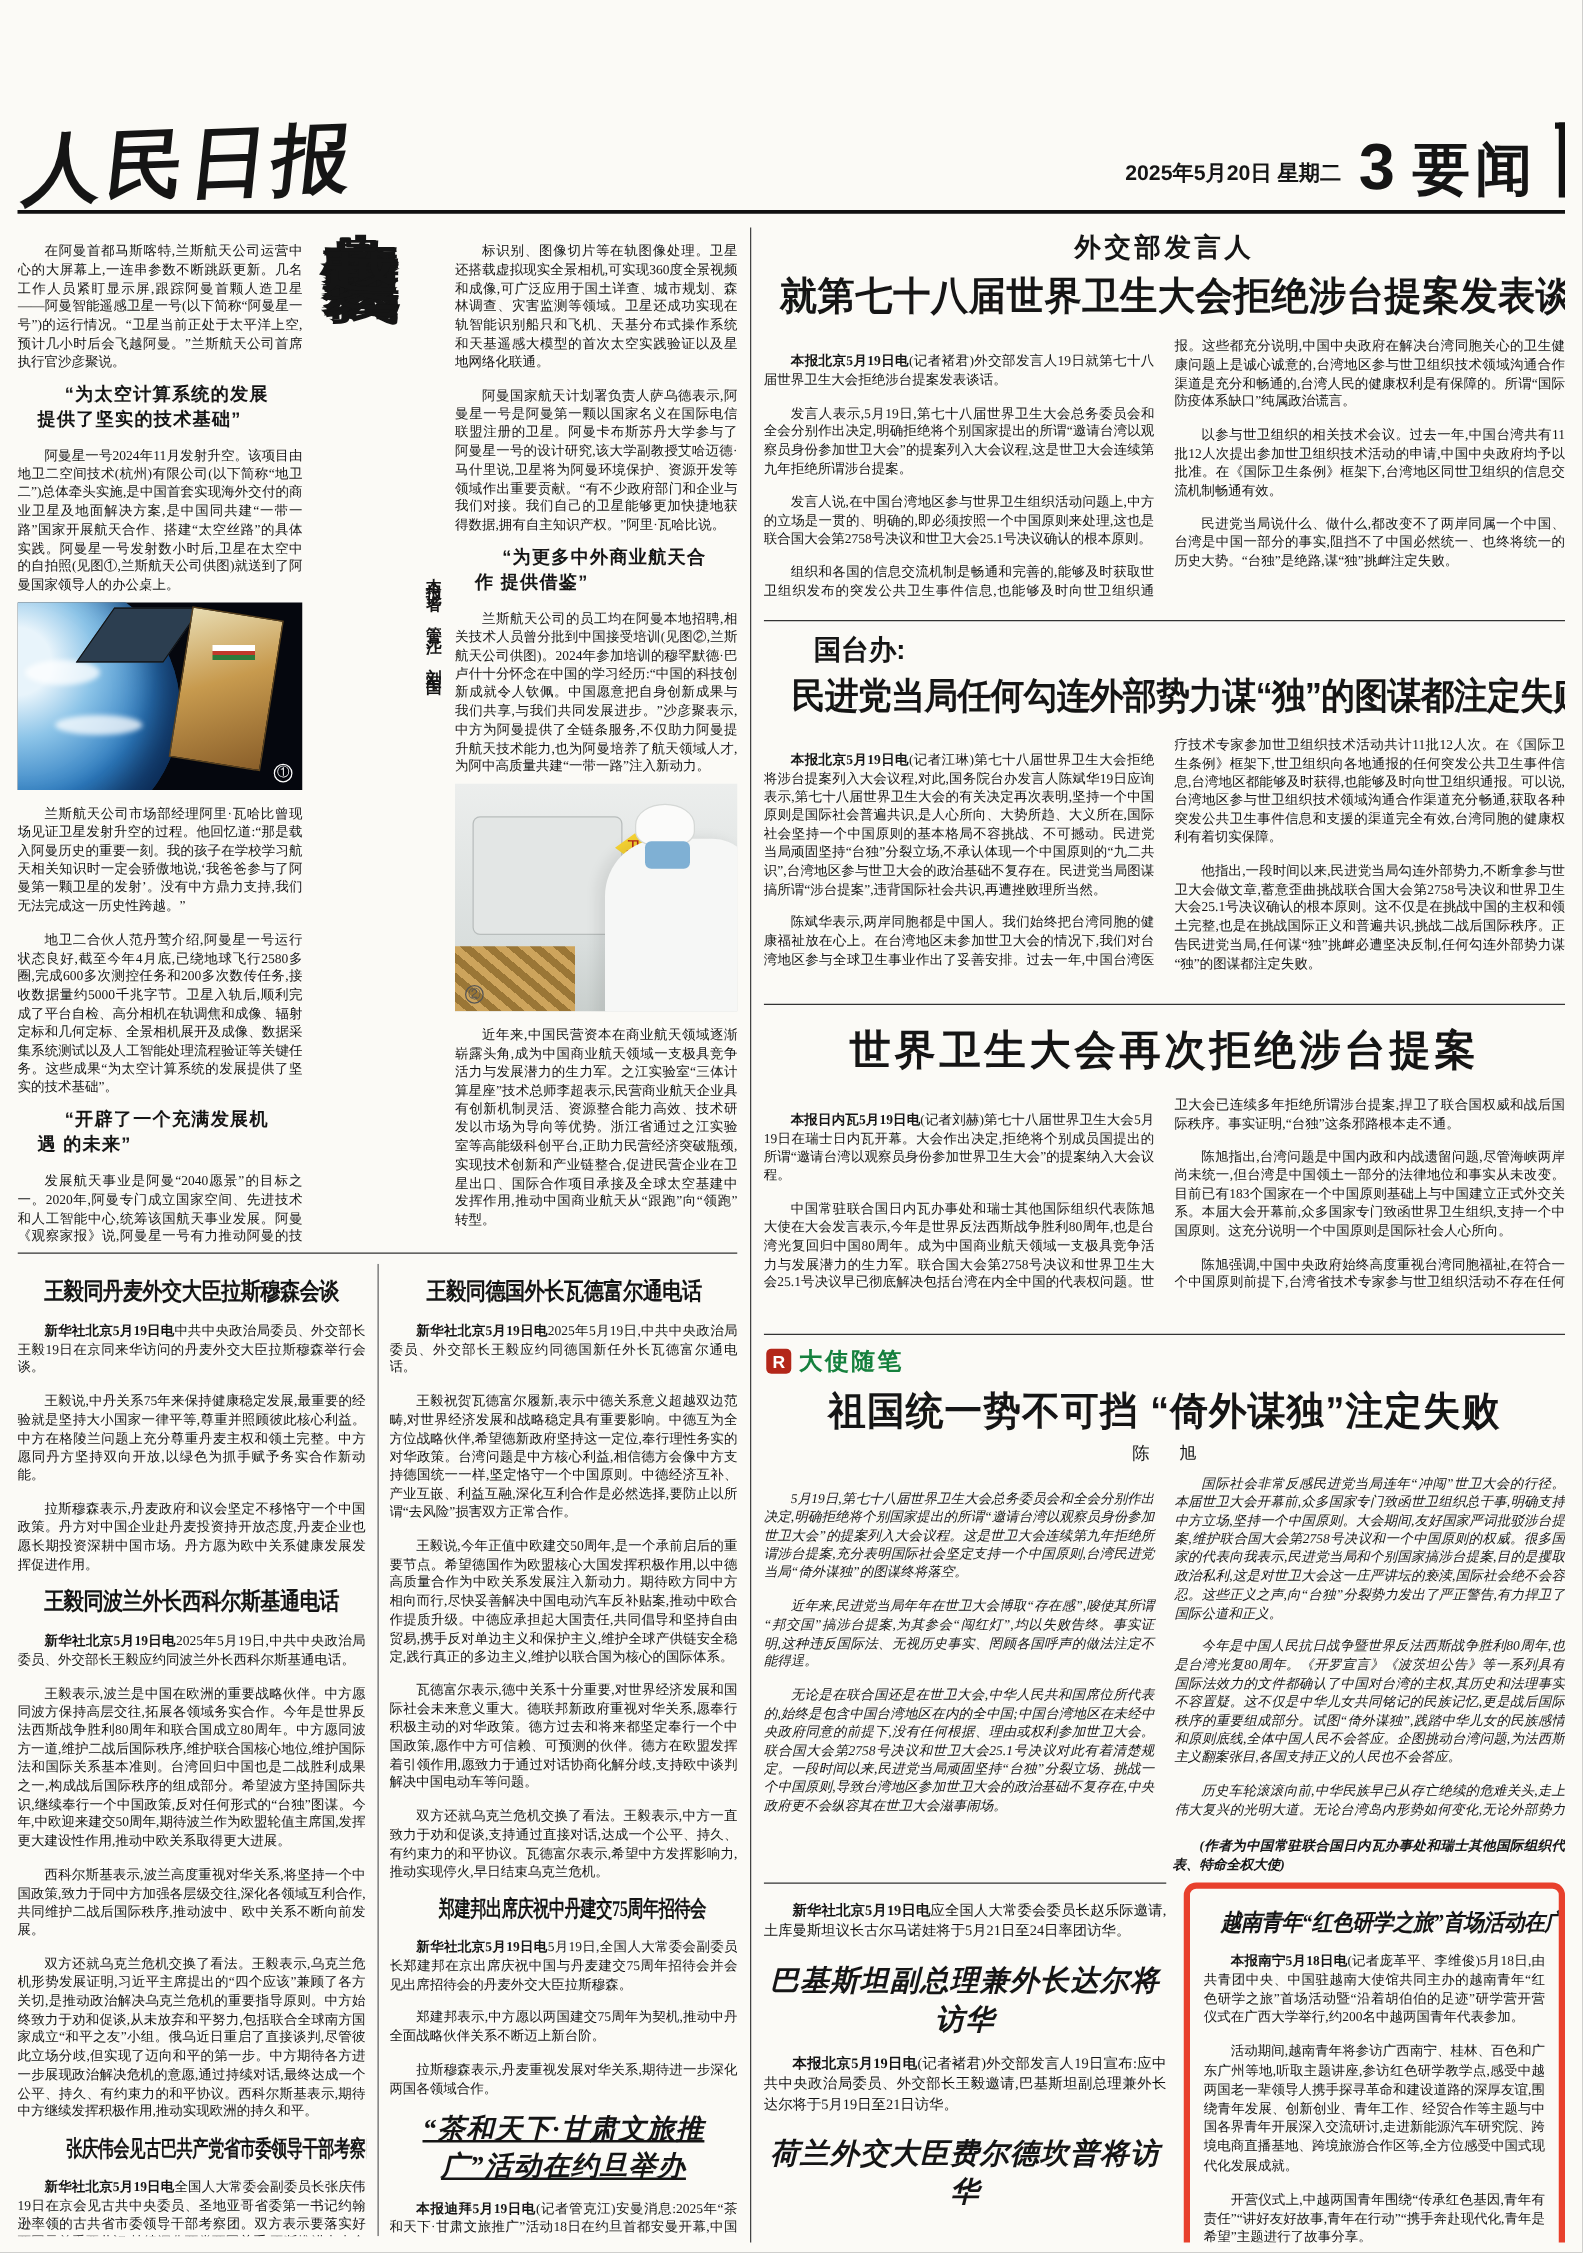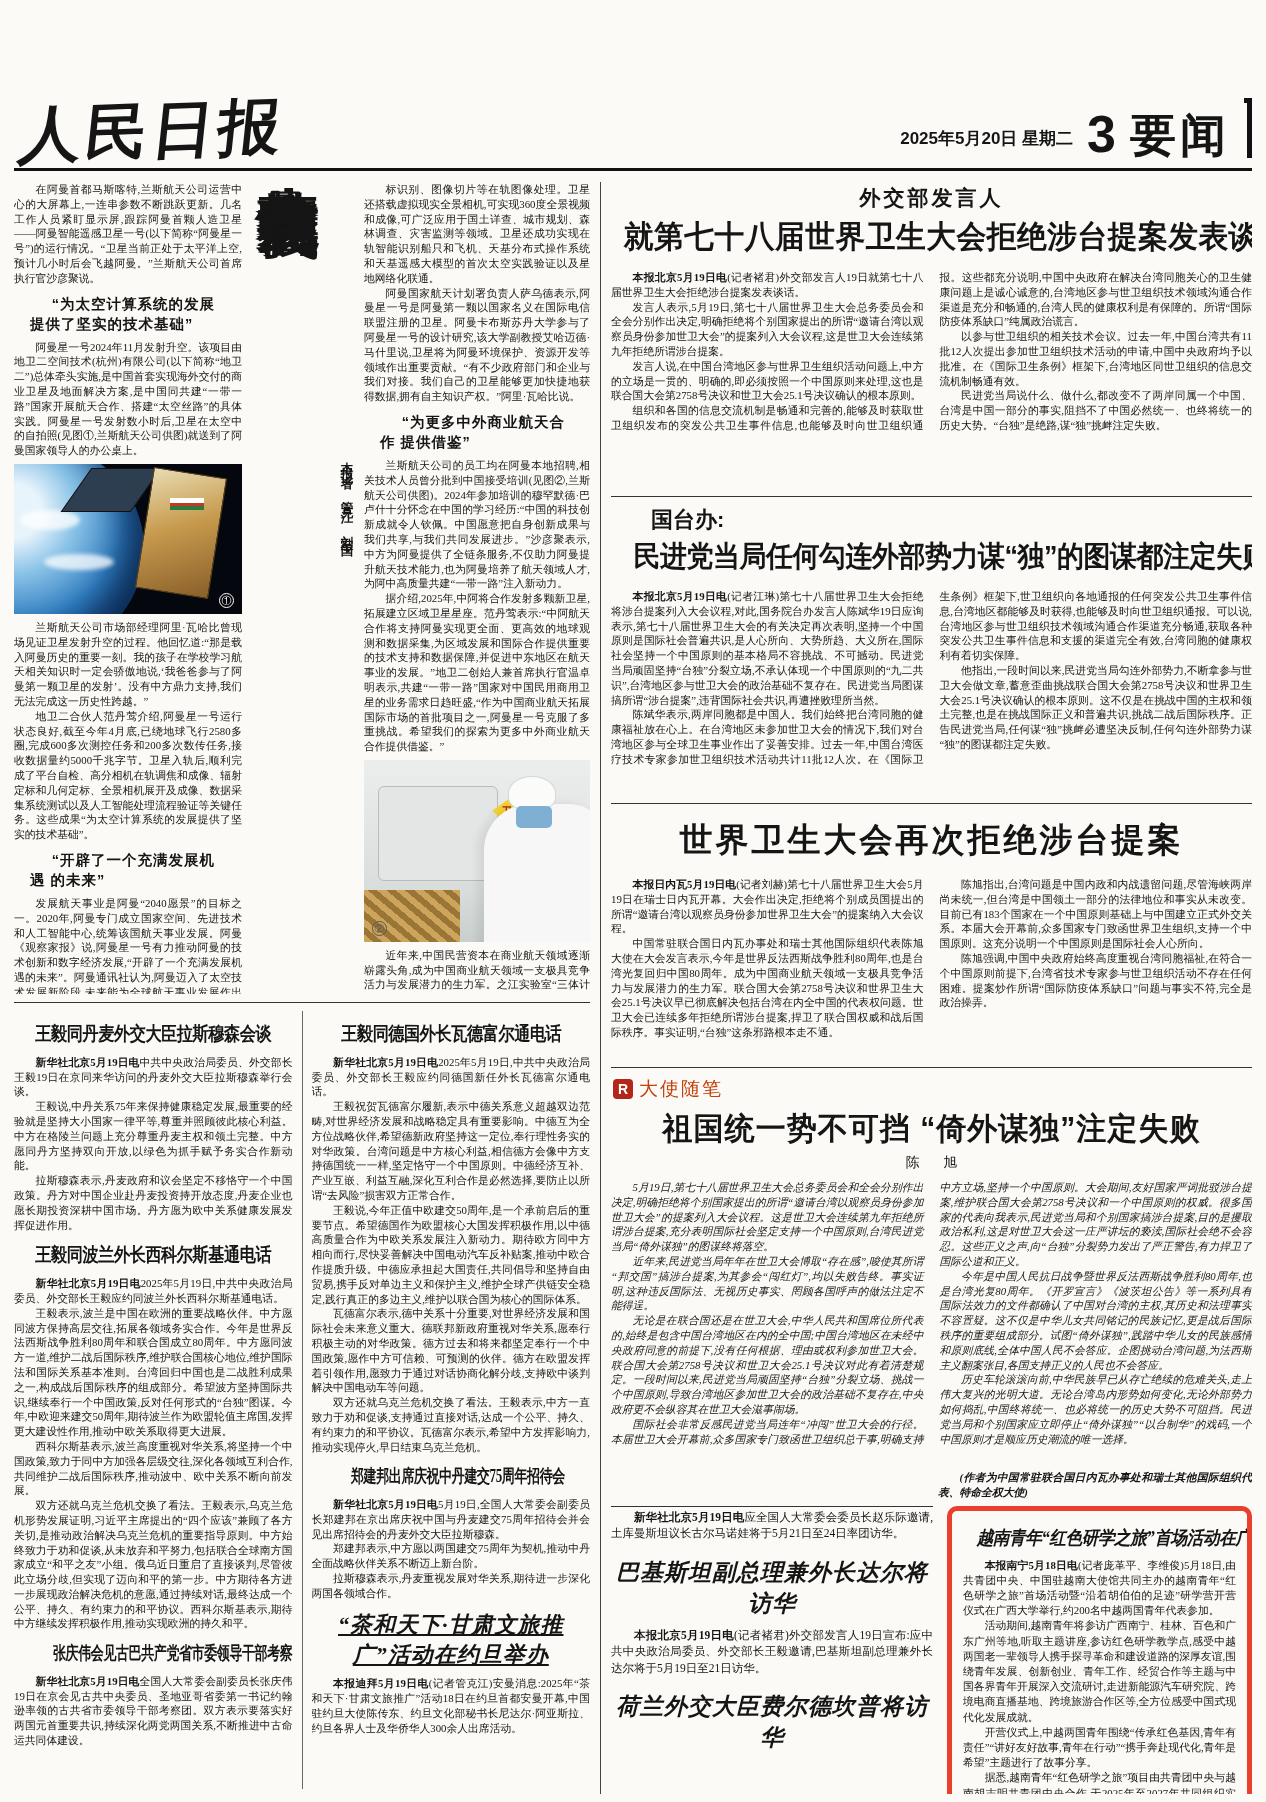--- a/index.html
+++ b/index.html
@@ -19,21 +19,21 @@
   .corner { width:8px; height:60px; border-right:5px solid #111; border-top:5px solid #111; }
   .mast-rule { position:absolute; top:168px; left:14px; right:14px; border-top:3px solid #111; }
 
   
   .content { position:absolute; top:182px; left:14px; right:14px; bottom:8px; display:flex; }
   .zone-left { width:576px; overflow:hidden; }
   .zone-sep { border-left:1px solid #444; margin:0 10px; }
   .zone-right { flex:1; overflow:hidden; }
 
   
-  p { text-indent:2em; text-align:justify; font-size:10.8px; line-height:14.8px; }
+  p { text-indent:2em; text-align:justify; font-size:10.8px; line-height:14.8px;margin-top:12px; }
   .dl { font-weight:700; }
   .hdiv { border-top:1px solid #333; margin:8px 0; }
   .cols2 { column-count:2; column-gap:16px; overflow:hidden; }
 
   
   .sat-block { display:flex; height:812px; overflow:hidden; }
   .sat-c1 { width:228px; overflow:hidden; }
   .vh-wrap { width:96px; overflow:hidden; }
   .vhead { writing-mode:vertical-rl; text-orientation:upright; font-family:"Liberation Sans", sans-serif;
            font-weight:900; font-size:62px; line-height:96px; letter-spacing:-4px; height:1460px;
@@ -93,21 +93,21 @@
                letter-spacing:.5px; margin:4px 0 12px; white-space:nowrap; transform:scaleX(.96); }
   .gtb-kicker { font-family:"Liberation Sans", sans-serif; font-weight:900; font-size:22px; margin:6px 0 2px 40px; }
   .gtb-head { font-family:"Liberation Sans", sans-serif; font-weight:900; font-size:29px; text-align:center;
               letter-spacing:-.5px; margin:2px 0 12px; white-space:nowrap; transform:scaleX(.93); }
   .wha-head { font-family:"Liberation Sans", sans-serif; font-weight:900; font-size:33px; text-align:center;
               letter-spacing:3px; margin:14px 0 14px; }
   .essay-label { display:flex; align-items:center; gap:6px; margin:6px 0 2px 2px; }
   .pd-mark { width:20px; height:20px; background:#b3271a; color:#fff; border-radius:4px;
              font-family:"Liberation Sans",sans-serif; font-weight:900; font-size:14px;
              text-align:center; line-height:20px; }
-  .essay-label-text { color:#c2410c; font-family:"Liberation Sans",sans-serif; font-weight:400;
+  .essay-label-text { color:#15803d; font-family:"Liberation Sans",sans-serif; font-weight:700;
                       font-size:19px; letter-spacing:2px; }
   .essay-head { font-family:"Liberation Sans", sans-serif; font-weight:900; font-size:31px; text-align:center;
                 letter-spacing:1px; margin:6px 0 4px; white-space:nowrap; transform:scaleX(.97); }
   .essay-author { text-align:center; font-size:14px; letter-spacing:10px; margin:2px 0 8px; text-indent:10px; }
   .essay-body p { font-style:italic; }
   .essay-note { font-weight:700; font-style:italic; width:49%; margin-left:51%; margin-top:2px;
                 font-size:10.8px; line-height:14.8px; }
 
   .right-bottom { display:flex; gap:14px; margin-top:6px; height:306px; }
   .ann-col { flex:1.18; border-top:1px solid #333; padding-top:2px; overflow:hidden; }
@@ -166,21 +166,20 @@
 
         <div class="vbyline-wrap">
           <div class="vbyline">本报记者 管克江 刘军国</div>
         </div>
 
         <div class="sat-c2">
           <p>标识别、图像切片等在轨图像处理。卫星还搭载虚拟现实全景相机,可实现360度全景视频和成像,可广泛应用于国土详查、城市规划、森林调查、灾害监测等领域。卫星还成功实现在轨智能识别船只和飞机、天基分布式操作系统和天基遥感大模型的首次太空实践验证以及星地网络化联通。</p>
           <p>阿曼国家航天计划署负责人萨乌德表示,阿曼星一号是阿曼第一颗以国家名义在国际电信联盟注册的卫星。阿曼卡布斯苏丹大学参与了阿曼星一号的设计研究,该大学副教授艾哈迈德·马什里说,卫星将为阿曼环境保护、资源开发等领域作出重要贡献。“有不少政府部门和企业与我们对接。我们自己的卫星能够更加快捷地获得数据,拥有自主知识产权。”阿里·瓦哈比说。</p>
           <h3 class="subhead">“为更多中外商业航天合作 提供借鉴”</h3>
           <p>兰斯航天公司的员工均在阿曼本地招聘,相关技术人员曾分批到中国接受培训(见图②,兰斯航天公司供图)。2024年参加培训的穆罕默德·巴卢什十分怀念在中国的学习经历:“中国的科技创新成就令人钦佩。中国愿意把自身创新成果与我们共享,与我们共同发展进步。”沙彦聚表示,中方为阿曼提供了全链条服务,不仅助力阿曼提升航天技术能力,也为阿曼培养了航天领域人才,为阿中高质量共建“一带一路”注入新动力。</p>
-          <p>据介绍,2025年,中阿将合作发射多颗新卫星,拓展建立区域卫星星座。范丹莺表示:“中阿航天合作将支持阿曼实现更全面、更高效的地球观测和数据采集,为区域发展和国际合作提供重要的技术支持和数据保障,并促进中东地区在航天事业的发展。”地卫二创始人兼首席执行官温卓明表示,共建“一带一路”国家对中国民用商用卫星的业务需求日趋旺盛,“作为中国商业航天拓展国际市场的首批项目之一,阿曼星一号克服了多重挑战。希望我们的探索为更多中外商业航天合作提供借鉴。”</p>
           <figure class="photo photo2">
             <div class="equip"></div>
             <div class="foil"></div>
             <div class="sign">卫4</div>
             <div class="tech"></div>
             <div class="cap"></div>
             <div class="mask"></div>
             <span class="ph-label">②</span>
           </figure>
           <p>近年来,中国民营资本在商业航天领域逐渐崭露头角,成为中国商业航天领域一支极具竞争活力与发展潜力的生力军。之江实验室“三体计算星座”技术总师李超表示,民营商业航天企业具有创新机制灵活、资源整合能力高效、技术研发以市场为导向等优势。浙江省通过之江实验室等高能级科创平台,正助力民营经济突破瓶颈,实现技术创新和产业链整合,促进民营企业在卫星出口、国际合作项目承接及全球太空基建中发挥作用,推动中国商业航天从“跟跑”向“领跑”转型。</p>

